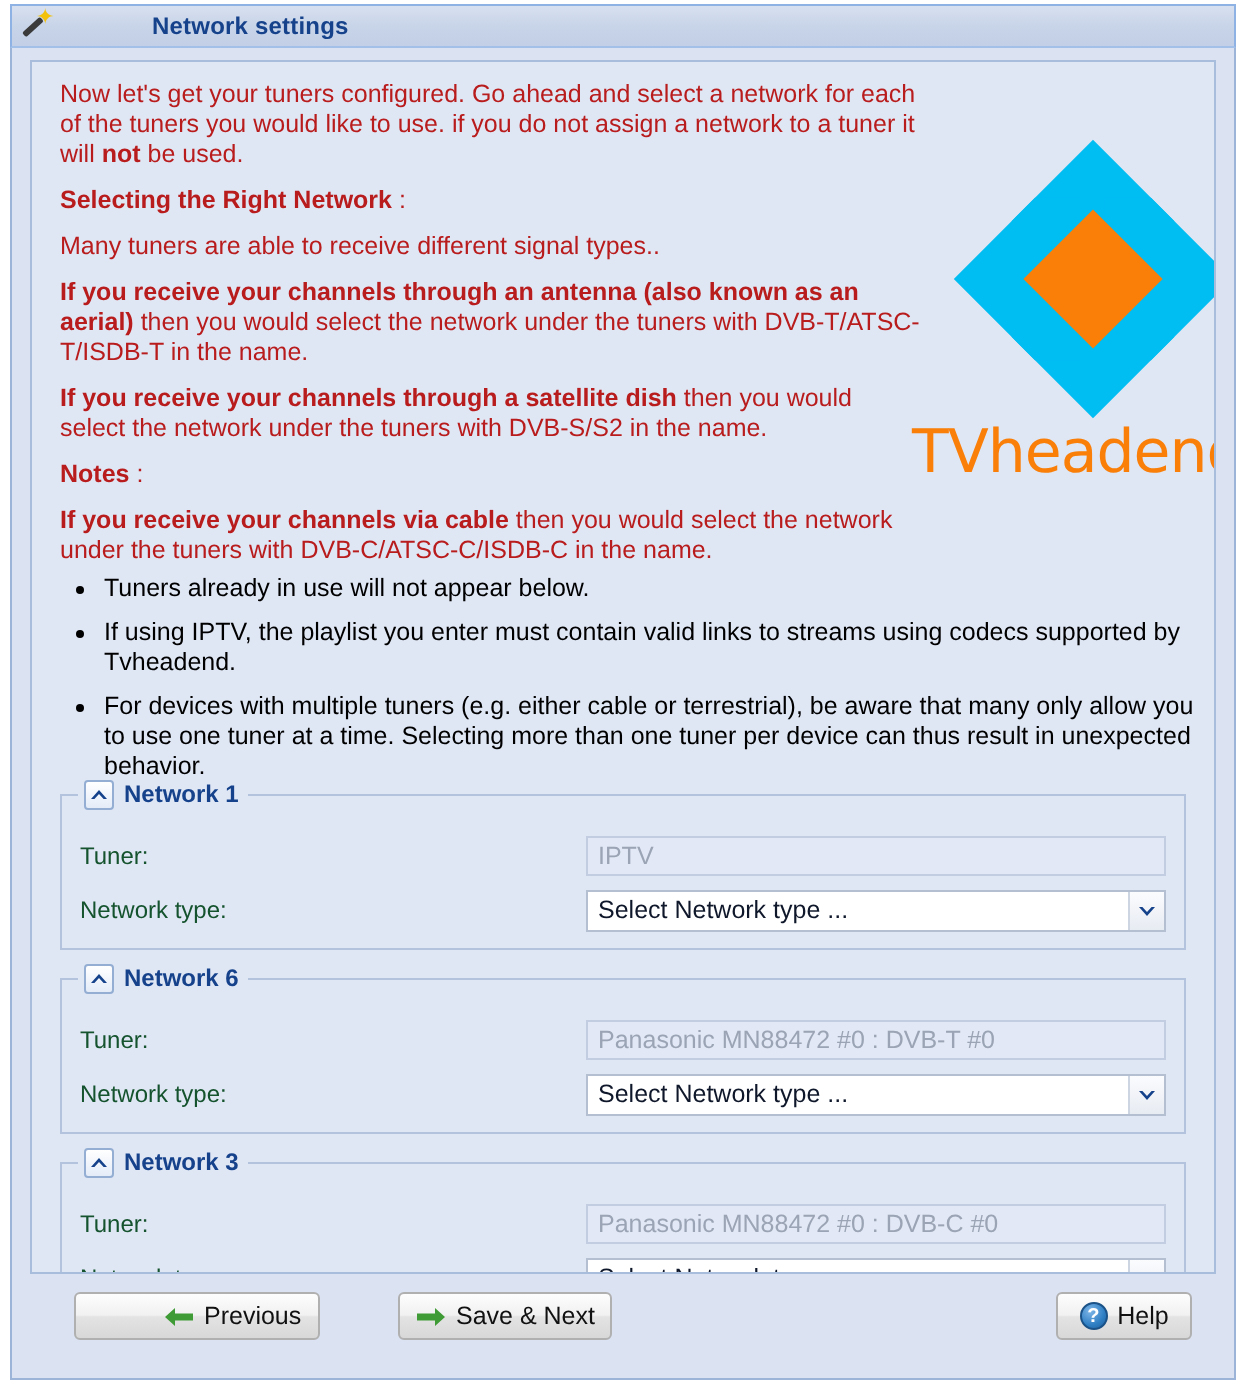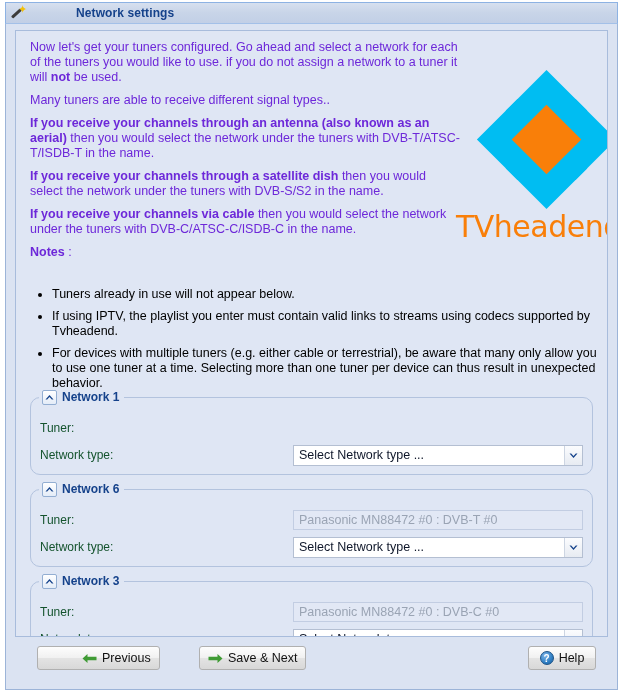--- a/index.html
+++ b/index.html
@@ -97,21 +97,21 @@
   }
 
   
   .prose {
     position: absolute;
     left: 14px;
     top: 9px;
     width: 430px;
     font-size: 12.5px;
     line-height: 15px;
-    color: #6d28d9;
+    color: #b91c1c;
   }
   .prose p { margin: 0 0 8px 0; }
   .prose b { font-weight: bold; }
 
   .noteslist {
     position: absolute;
     left: 14px;
     top: 256px;
     width: 568px;
     font-size: 12.5px;
@@ -151,21 +151,21 @@
   }
 
   
   .fieldset {
     position: absolute;
     left: 14px;
     width: 563px;
     height: 78px;
     box-sizing: border-box;
     border: 1px solid #b3c3de;
-    border-radius: 10px;
+    border-radius: 0;
   }
   .fieldset-legend {
     position: absolute;
     left: 8px;
     top: -9px;
     height: 16px;
     background: #dfe6f4;
     padding: 0 5px 0 3px;
     display: flex;
     align-items: center;
@@ -319,25 +319,26 @@
     </span>
     <span class="titlebar-text">Network settings</span>
   </div>
 
   <div class="panel-outer">
 
     <div class="content-box">
 
       <div class="prose">
         <p><span>Now let's get your tuners configured. Go ahead and select a network for each of the tuners you would like to use. if you do not assign a network to a tuner it will </span><b>not</b><span> be used.</span></p>
+        <p><b>Selecting the Right Network</b><span> :</span></p>
         <p>Many tuners are able to receive different signal types..</p>
         <p><b>If you receive your channels through an antenna (also known as an aerial)</b><span> then you would select the network under the tuners with DVB-T/ATSC-T/ISDB-T in the name.</span></p>
         <p><b>If you receive your channels through a satellite dish</b><span> then you would select the network under the tuners with DVB-S/S2 in the name.</span></p>
+        <p><b>Notes</b><span> :</span></p>
         <p><b>If you receive your channels via cable</b><span> then you would select the network under the tuners with DVB-C/ATSC-C/ISDB-C in the name.</span></p>
-        <p><b>Notes</b><span> :</span></p>
       </div>
 
       <div class="noteslist">
         <ul>
           <li>Tuners already in use will not appear below.</li>
           <li>If using IPTV, the playlist you enter must contain valid links to streams using codecs supported by Tvheadend.</li>
           <li>For devices with multiple tuners (e.g. either cable or terrestrial), be aware that many only allow you to use one tuner at a time. Selecting more than one tuner per device can thus result in unexpected behavior.</li>
         </ul>
       </div>
 
@@ -363,20 +364,21 @@
         <div class="fieldset-legend">
           <span class="collapse-btn">
             <svg width="9" height="7" viewBox="0 0 9 7">
                 <path d="M0.5 5.5 L4.5 1 L8.5 5.5 L6.8 5.5 L4.5 3 L2.2 5.5 Z" fill="#15428b"></path>
               </svg>
           </span>
           <span class="legend-label">Network 1</span>
         </div>
         <div class="row" style="top:20px;">
           <span class="lbl">Tuner:</span>
+          <div class="tuner-field">IPTV</div>
         </div>
         <div class="row" style="top:47px;">
           <span class="lbl">Network type:</span>
           <div class="select-field">
             <span class="val">Select Network type ...</span>
             <span class="select-arrow">
               <svg width="9" height="7" viewBox="0 0 9 7">
                   <path d="M0.5 1.5 L4.5 6 L8.5 1.5 L6.8 1.5 L4.5 4 L2.2 1.5 Z" fill="#15428b"></path>
                 </svg>
             </span>

